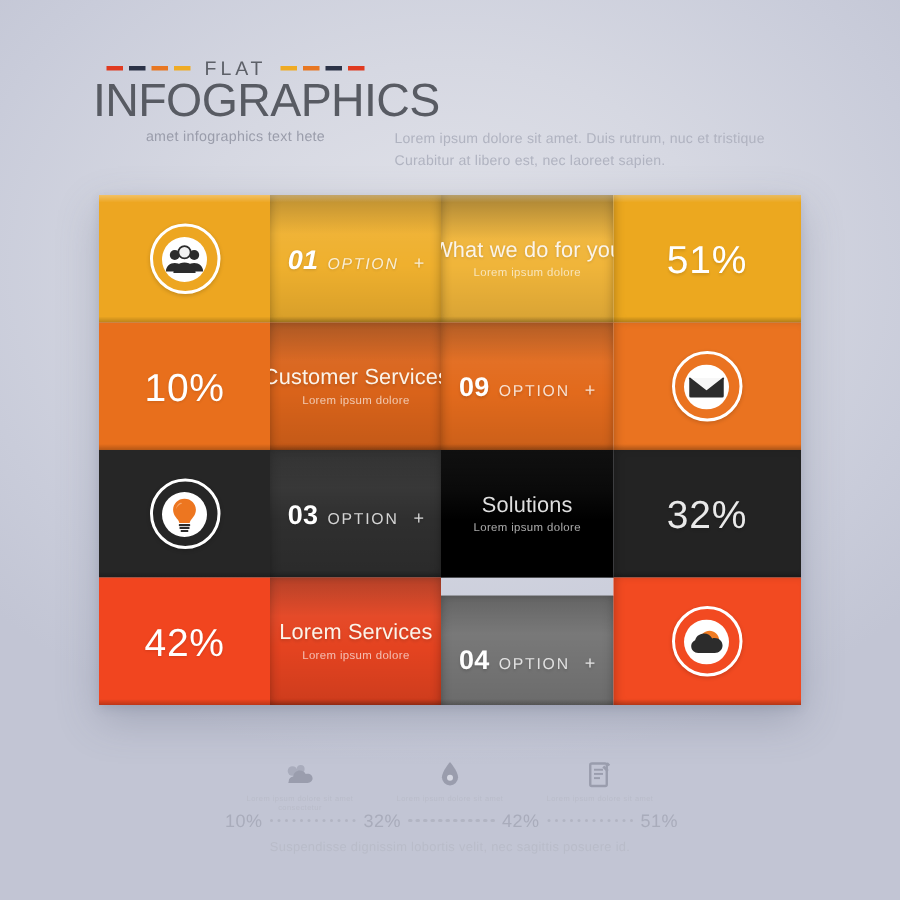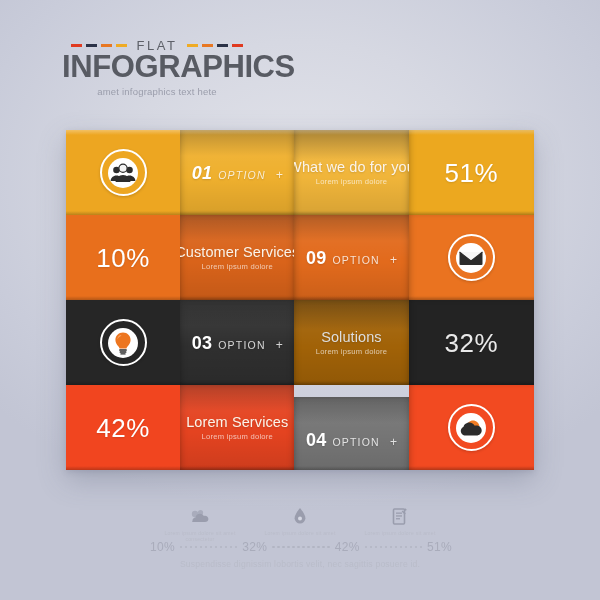--- a/index.html
+++ b/index.html
@@ -44,21 +44,21 @@
     font-weight:400;
     padding:0 5px;
     line-height:1;
     text-align:right;
   }
 
   .infographics-word {
     font-size:31px;
     letter-spacing:-0.4px;
     color:#585b63;
-    font-weight:700;
+    font-weight:400;
     line-height:1.02;
     margin-top:-1px;
   }
 
   .brand-sub {
     font-size:9.5px;
     color:#9a9dab;
     letter-spacing:0.2px;
     margin-top:3px;
   }
@@ -135,21 +135,21 @@
   .row-1 .c3  { background:#f0b53a; }
   .row-1 .c4  { background:#eca81f; }
 
   .row-2 .cell { background:#e86f1c; }
   .row-2 .c2  { background:#d9631a; }
   .row-2 .c3  { background:#e26a1c; }
   .row-2 .c4  { background:#ea7320; }
 
   .row-3 .cell { background:#262626; }
   .row-3 .c2  { background:#2f2f2f; }
-  .row-3 .c3  { background:#a16207; }
+  .row-3 .c3  { background:#000000; }
   .row-3 .c4  { background:#232323; }
 
   .row-4 .cell { background:#f1451f; }
   .row-4 .c2  { background:#e44320; }
   .row-4 .c3  { background:#737373;margin-top:12px; }
   .row-4 .c4  { background:#f24a21; }
 
   
   .row-1::before {
     content:""; position:absolute; left:0; right:0; top:0; height:5px;
@@ -316,20 +316,24 @@
       <span class="flat-word">FLAT</span>
       <span class="dash" style="background:#efab24"></span>
       <span class="dash" style="background:#e87722"></span>
       <span class="dash" style="background:#2b3247"></span>
       <span class="dash" style="background:#e03a20"></span>
     </div>
     <div class="infographics-word">INFOGRAPHICS</div>
     <div class="brand-sub">amet infographics text hete</div>
   </div>
 
+  <div class="header-lorem">
+    <div>Lorem ipsum dolore sit amet. Duis rutrum, nuc et tristique</div>
+    <div>Curabitur at libero est, nec laoreet sapien.</div>
+  </div>
 </div>
 
 <div class="panel">
   <div class="panel-inner">
 
     <div class="grid-row row-1">
       <div class="cell c1">
         <div class="icon-circle">
           <svg width="30" height="30" viewBox="0 0 30 30">
             <circle cx="15" cy="15" r="15" fill="#ffffff"></circle>

